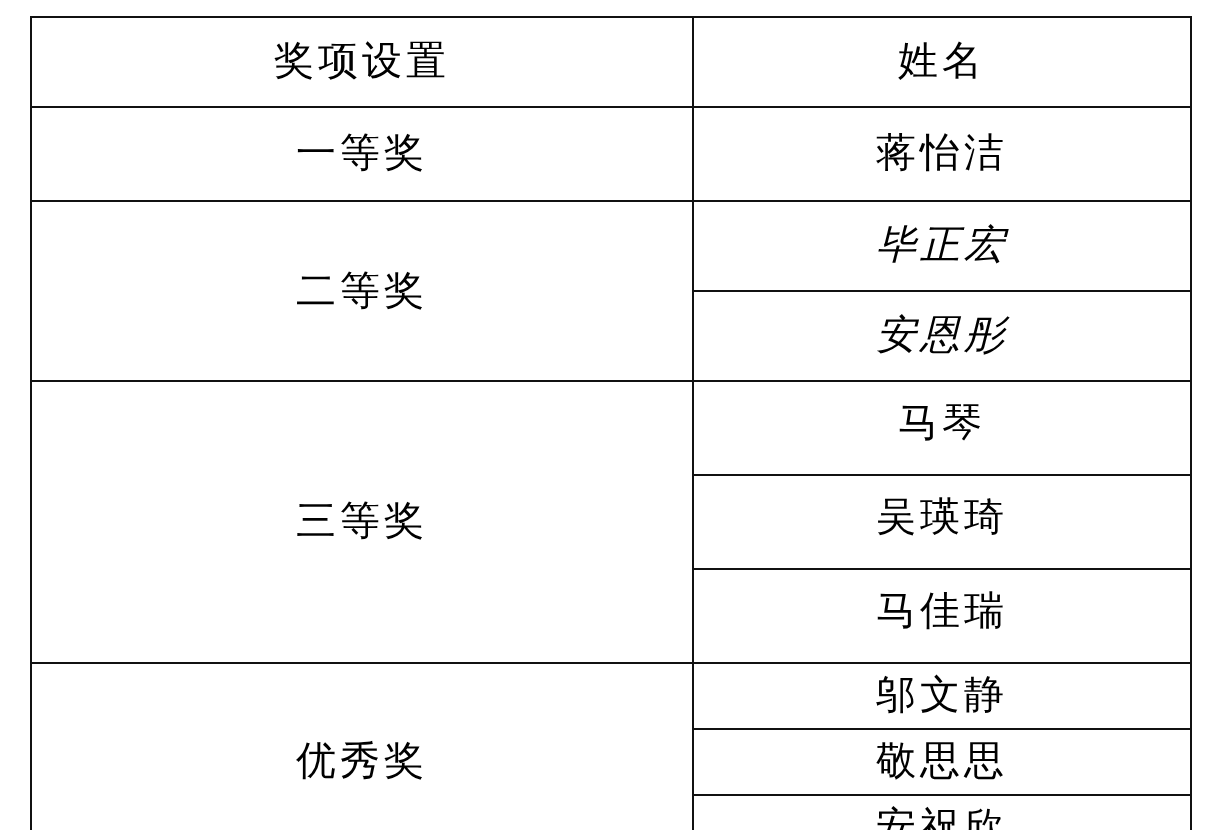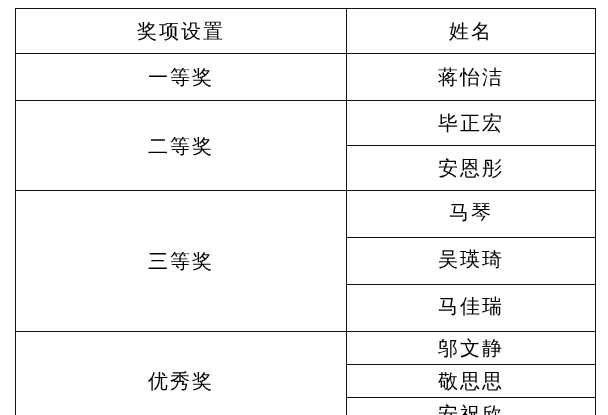--- a/index.html
+++ b/index.html
@@ -44,21 +44,21 @@
   td.col-name {
     width: 248px;
   }
   .cell-text {
     display: block;
     width: 100%;
   }
   
   .h-header { height: 44px; }
   .h-first  { height: 46px; }
-  .h-second { height: 44px; }
+  .h-second { height: 44px; font-style: italic; }
   .h-third  { height: 46px; font-family: Liberation Mono, monospace; }
   .h-merit  { height: 32px; }
 </style>
 </head>
 <body>
 
 <div class="page">
   <table class="award-table">
     <tbody>
       <tr>

